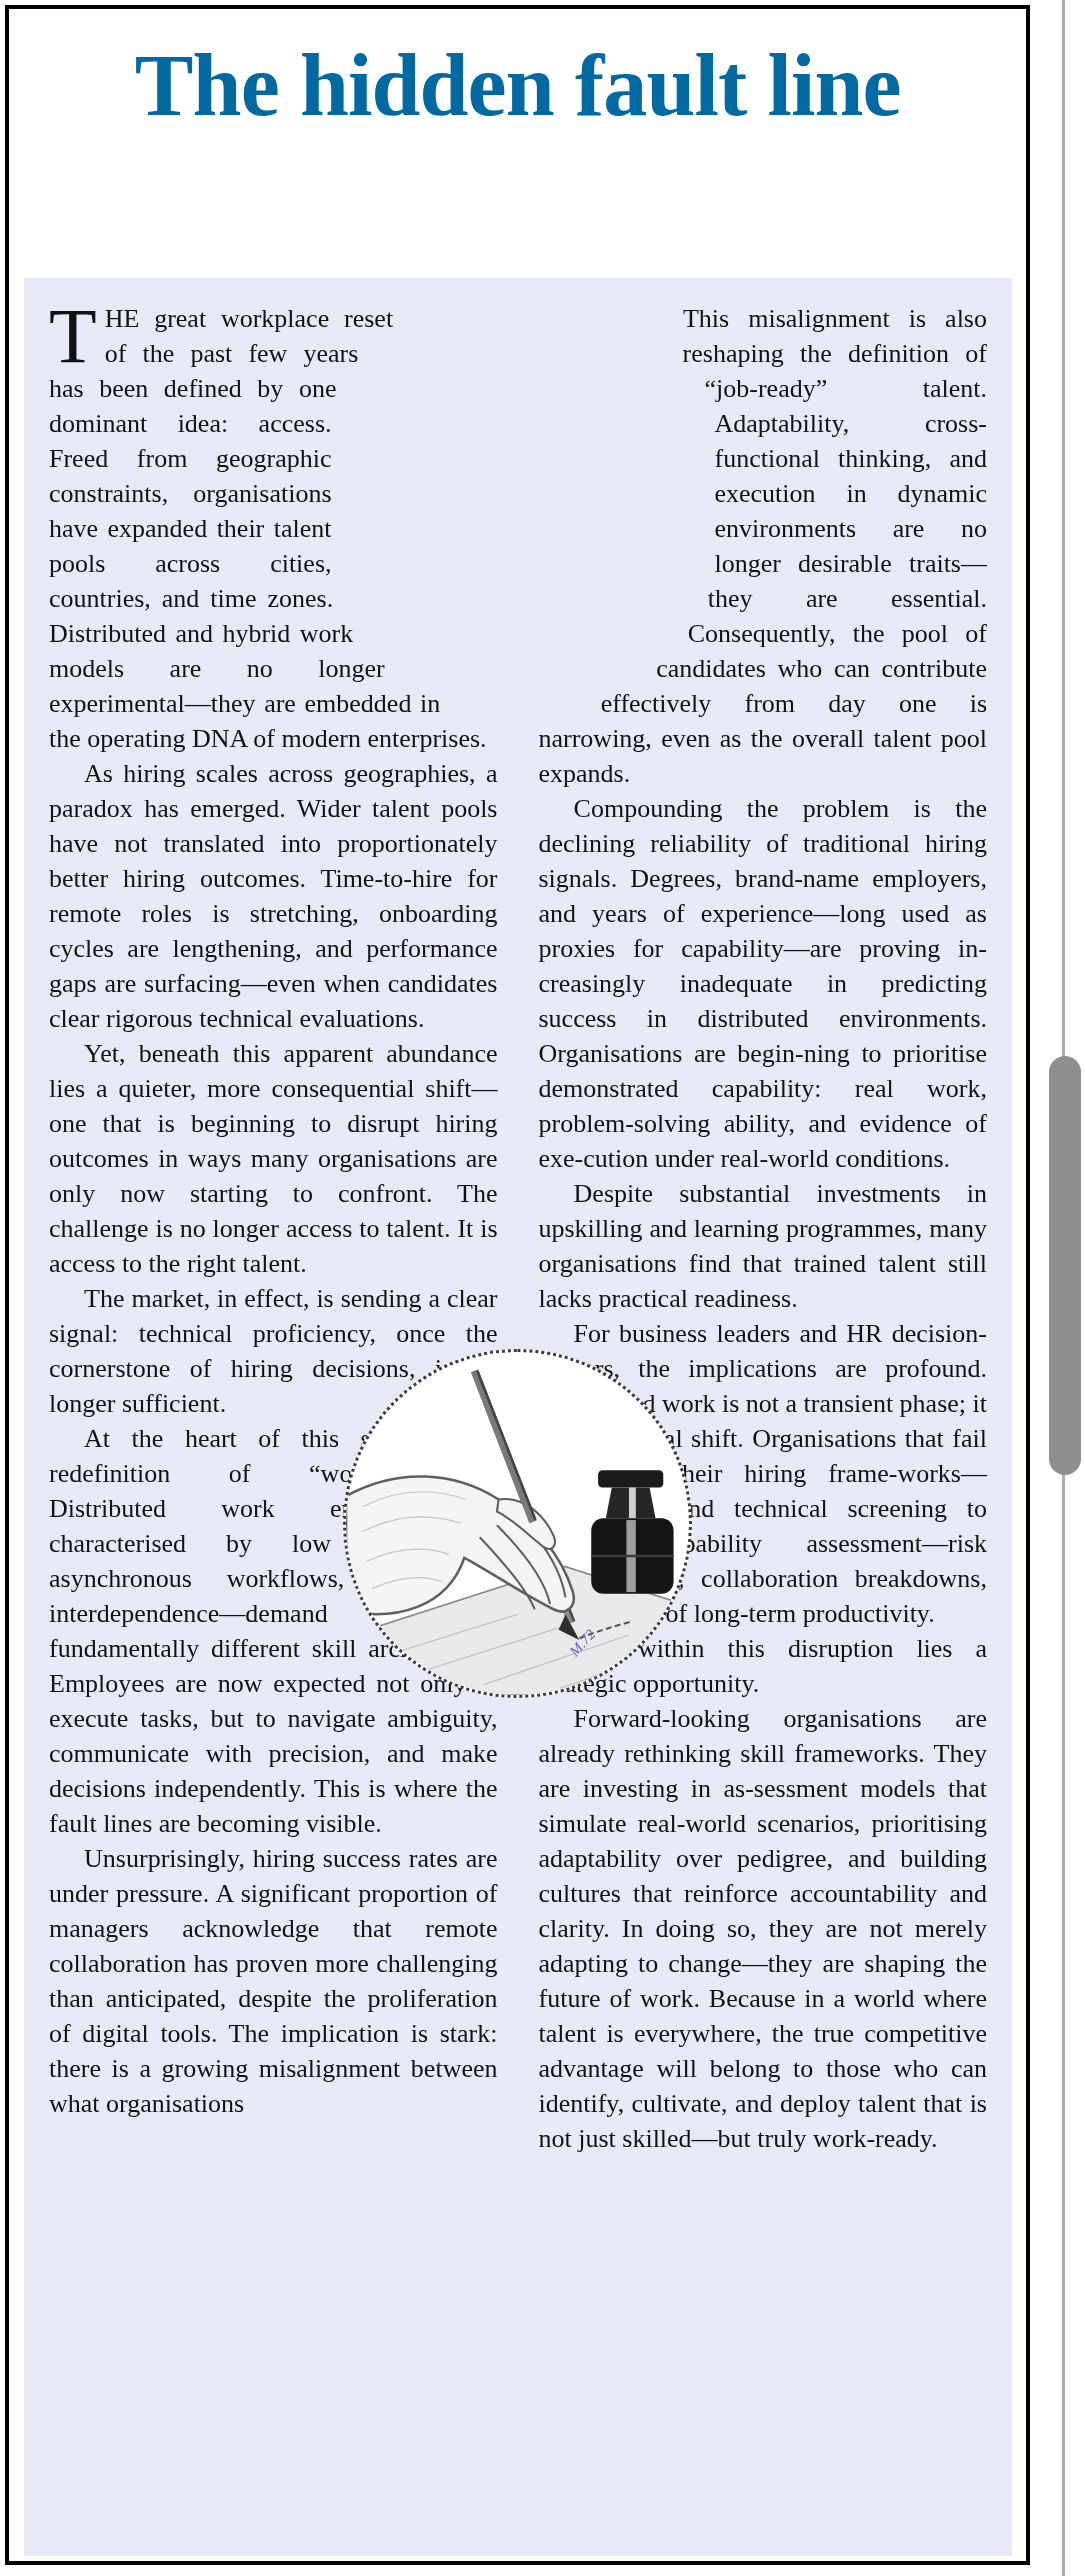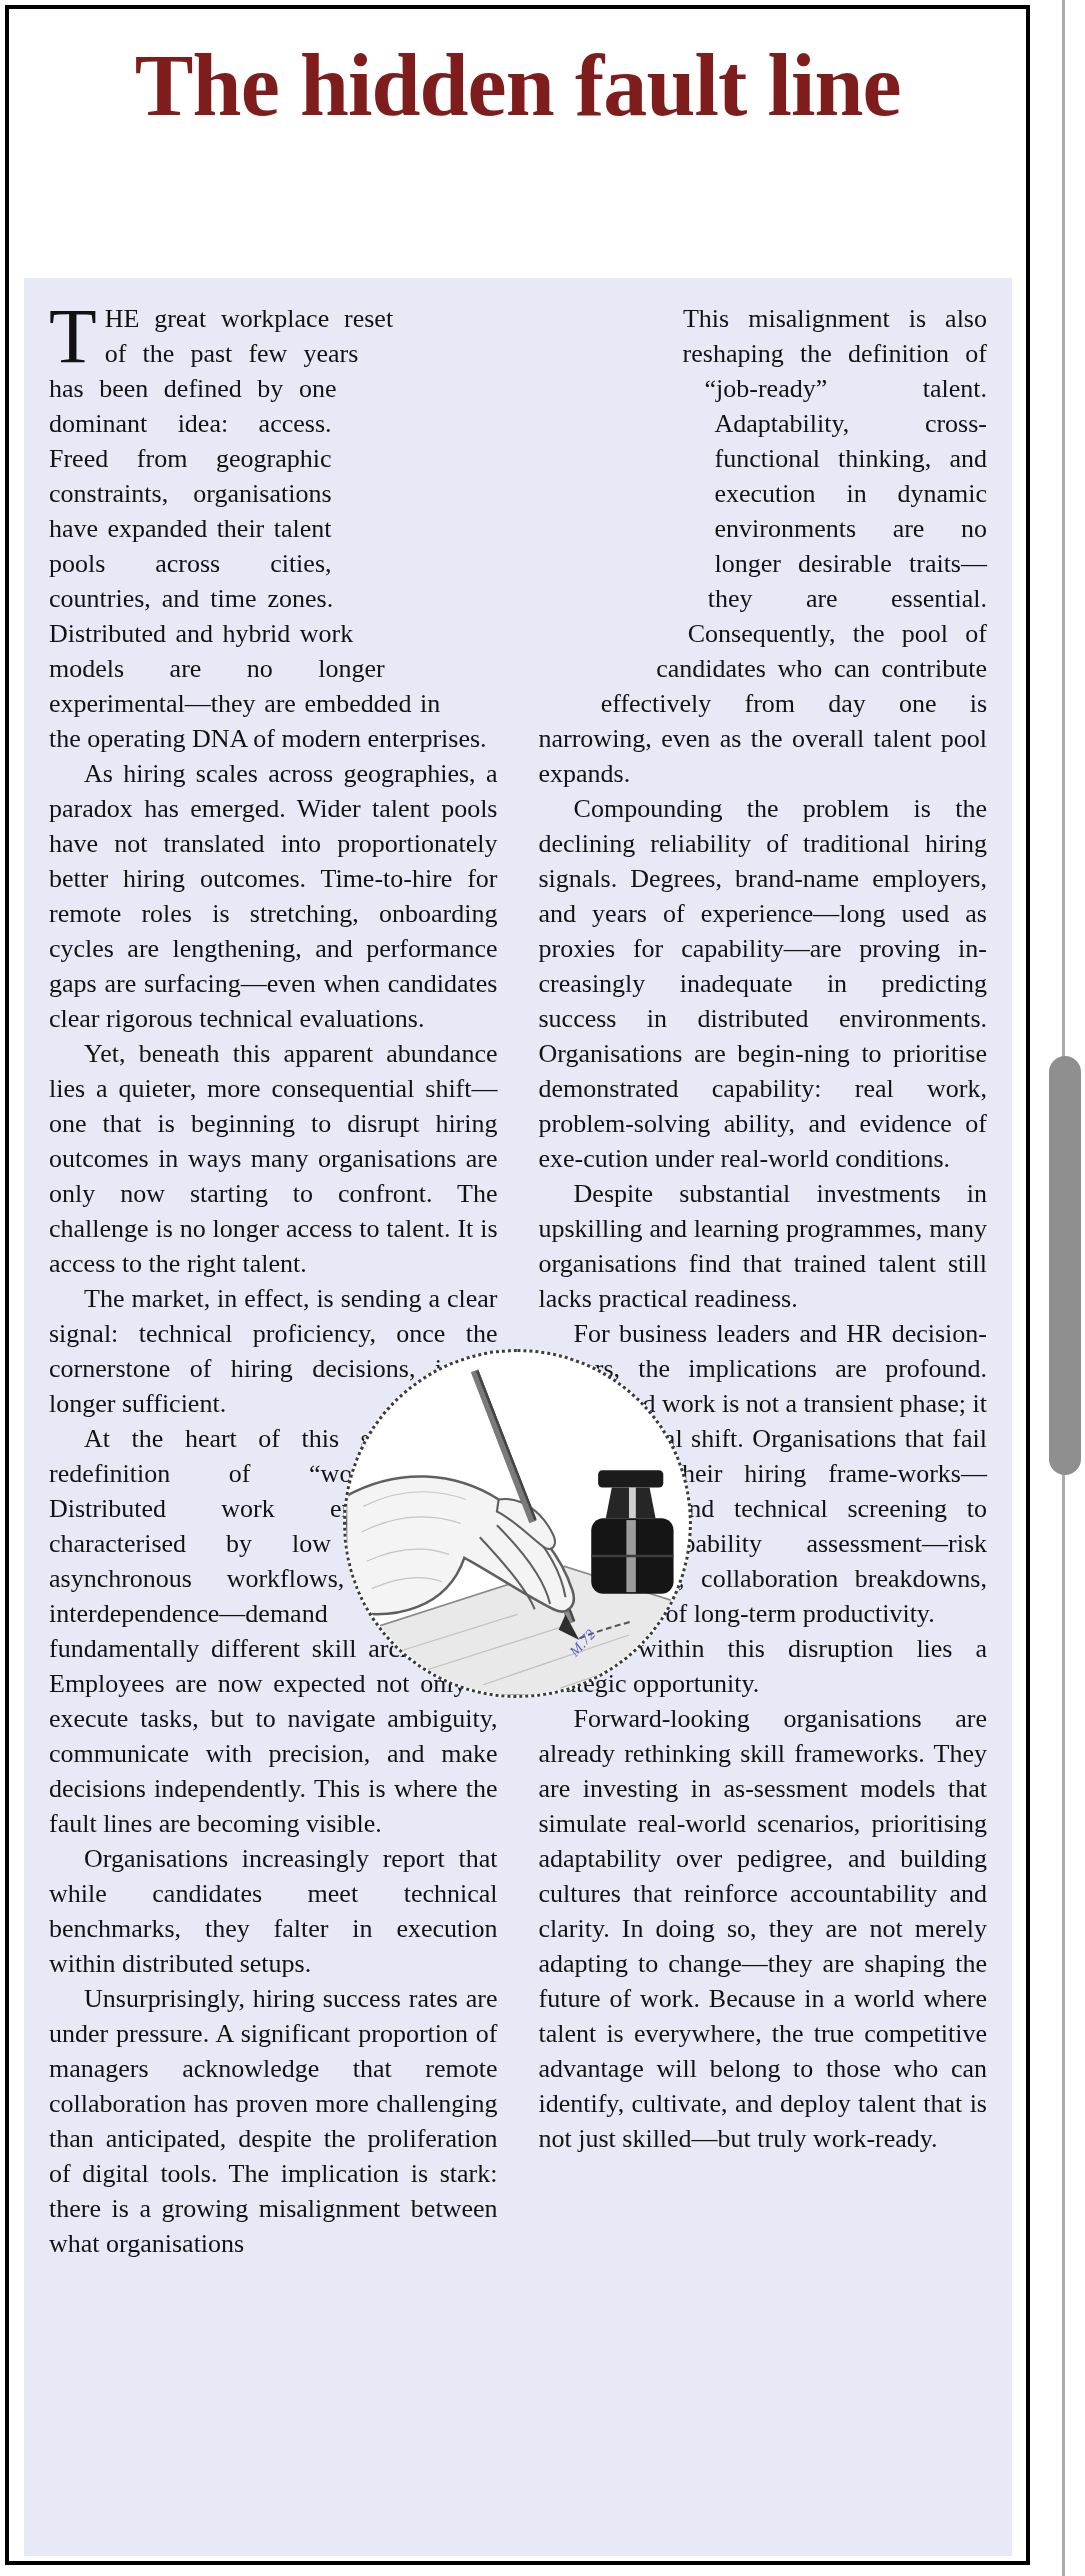--- a/index.html
+++ b/index.html
@@ -9,21 +9,21 @@
     font-family:"Liberation Serif", serif;
   }
   
   .frame {
     position:absolute; left:5.3px; top:5.3px; width:1025px; height:2560px;
     border:4.5px solid #000; box-sizing:border-box; background:transparent;
   }
   
   .masthead {
     position:absolute; left:9.8px; top:27px; width:1016px;
-    text-align:center; color:#7f1d1d;
+    text-align:center; color:#0369a1;
   }
   .masthead .t-line {
     font-size:88px; line-height:117px; letter-spacing:-0.9px;
     font-weight:600; white-space:nowrap;
   }
   
   .panel {
     position:absolute; left:24px; top:278px; width:988px; height:2278px;
     background:#e7eaf6; box-sizing:border-box; padding:23px 25px;
     overflow:hidden;
@@ -79,21 +79,20 @@
 <section class="panel">
   <div class="cols">
 
     <div class="col">
       <div class="wrap wrap-right"></div>
       <p class="lead"><span class="dropcap">T</span><span>HE great workplace reset of the past few years has been defined by one dominant idea: access. Freed from geographic constraints, organisations have expanded their talent pools across cities, countries, and time zones. Distributed and hybrid work models are no longer experimental—they are embedded in the operating DNA of modern enterprises.</span></p>
       <p>As hiring scales across geographies, a paradox has emerged. Wider talent pools have not translated into proportionately better hiring outcomes. Time-to-hire for remote roles is stretching, onboarding cycles are lengthening, and performance gaps are surfacing—even when candidates clear rigorous technical evaluations.</p>
       <p>Yet, beneath this apparent abundance lies a quieter, more consequential shift—one that is beginning to disrupt hiring outcomes in ways many organisations are only now starting to confront. The challenge is no longer access to talent. It is access to the right talent.</p>
       <p>The market, in effect, is sending a clear signal: technical proficiency, once the cornerstone of hiring decisions, is no longer sufficient.</p>
       <p>At the heart of this shift lies a redefinition of “work-readiness”. Distributed work environments—characterised by low supervision, asynchronous workflows, and high interdependence—demand a fundamentally different skill architecture. Employees are now expected not only to execute tasks, but to navigate ambiguity, communicate with precision, and make decisions independently. This is where the fault lines are becoming visible.</p>
-      <p>Organisations increasingly report that while candidates meet technical benchmarks, they falter in execution within distributed setups.</p>
       <p>Unsurprisingly, hiring success rates are under pressure. A significant proportion of managers acknowledge that remote collaboration has proven more challenging than anticipated, despite the proliferation of digital tools. The implication is stark: there is a growing misalignment between what organisations</p>
     </div>
 
     <div class="col">
       <div class="wrap wrap-left"></div>
       <p>This misalignment is also reshaping the definition of “job-ready” talent. Adaptability, cross-functional thinking, and execution in dynamic environments are no longer desirable traits—they are essential. Consequently, the pool of candidates who can contribute effectively from day one is narrowing, even as the overall talent pool expands.</p>
       <p>Compounding the problem is the declining reliability of traditional hiring signals. Degrees, brand-name employers, and years of experience—long used as proxies for capability—are proving in-creasingly inadequate in predicting success in distributed environments. Organisations are begin-ning to prioritise demonstrated capability: real work, problem-solving ability, and evidence of exe-cution under real-world conditions.</p>
       <p>Despite substantial investments in upskilling and learning programmes, many organisations find that trained talent still lacks practical readiness.</p>
       <p>For business leaders and HR decision-makers, the implications are profound. Distributed work is not a transient phase; it is a structural shift. Organisations that fail to realign their hiring frame-works—moving beyond technical screening to holistic capability assessment—risk inefficiencies, collaboration breakdowns, and erosion of long-term productivity.</p>
       <p>Yet, within this disruption lies a strategic opportunity.</p>

